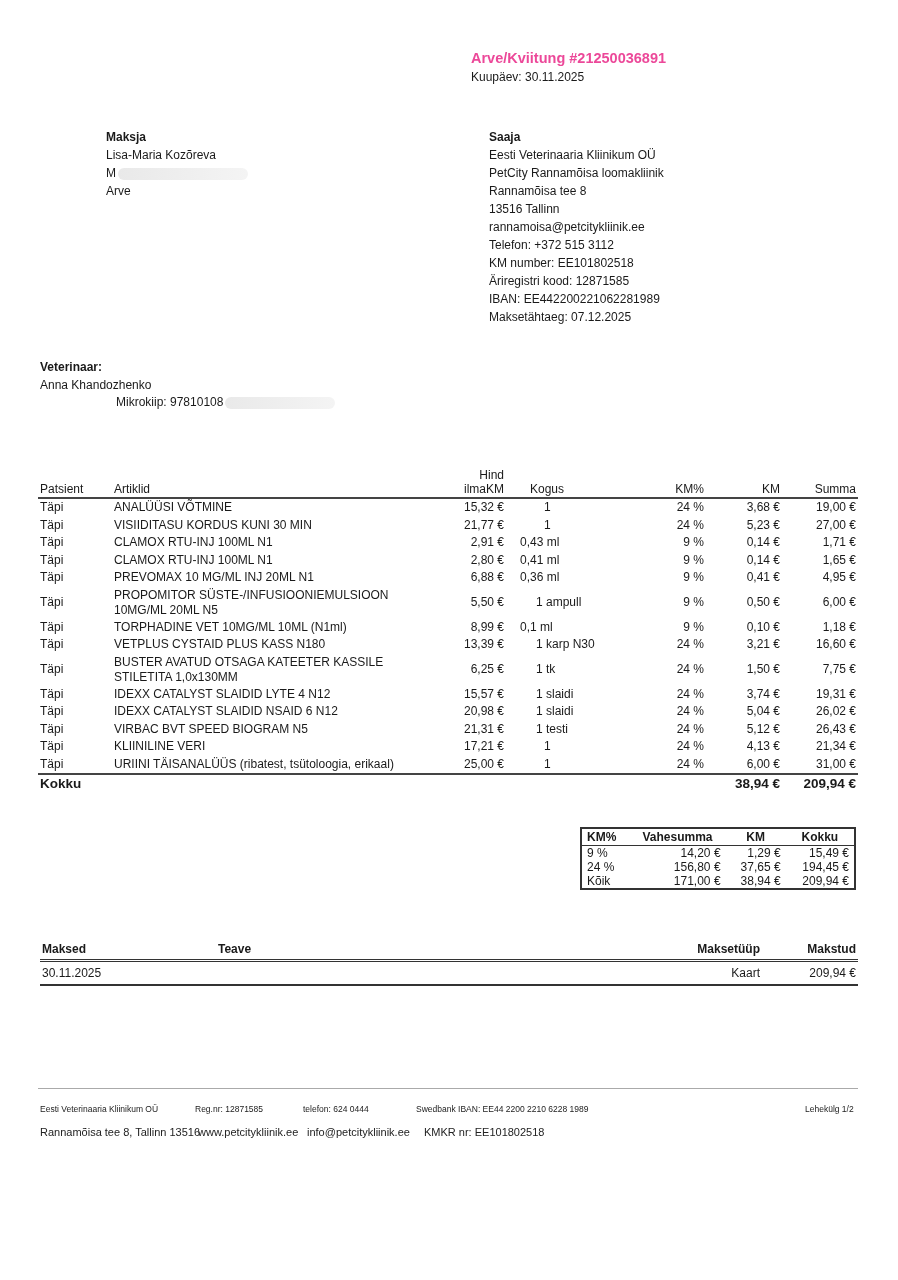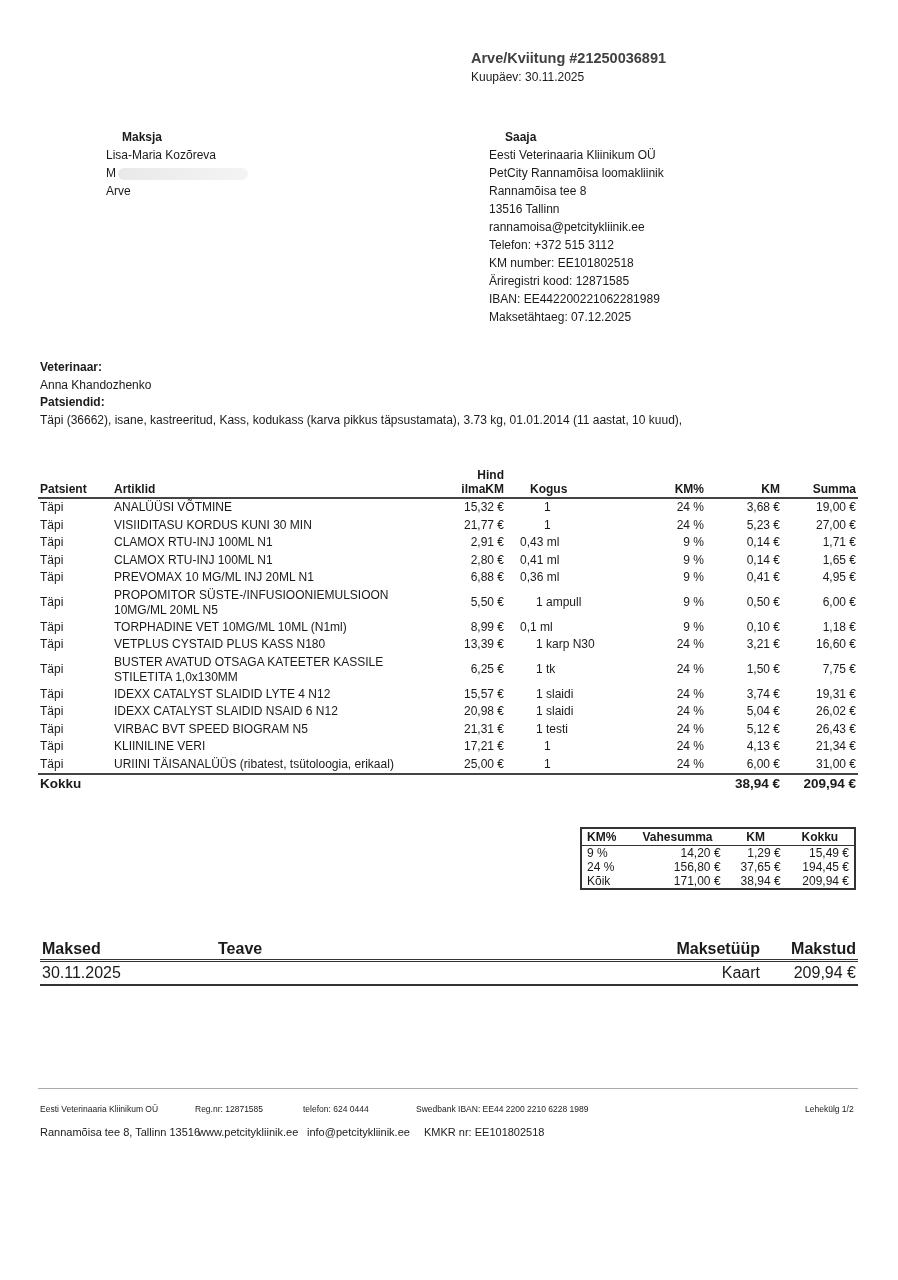--- a/index.html
+++ b/index.html
@@ -1,37 +1,37 @@
 <!DOCTYPE html>
 <html><head>
 <meta charset="utf-8">
 <style>
   html, body { margin:0; padding:0; background:#ffffff; }
   body { width:898px; height:1280px; position:relative; font-family:"Liberation Sans", sans-serif; color:#1a1a1a; overflow:hidden; }
   .abs { position:absolute; }
-  .title { left:471px; top:50px; font-size:14.5px; font-weight:bold; color:#404040; }
+  .title { left:471px; top:50px; font-size:14.5px; font-weight:bold; color:#ec4899; }
   .date { left:471px; top:70px; font-size:12px; }
   .party { font-size:12px; line-height:18px; }
-  .party .hd { font-weight:bold;margin-left:16px; }
+  .party .hd { font-weight:bold; }
   .blur { display:inline-block; width:130px; height:12px; background:linear-gradient(90deg,#e9e9e9,#f4f4f4); border-radius:6px; vertical-align:middle; margin-left:2px; }
   .meta { left:40px; top:359px; font-size:12px; line-height:17.5px; width:830px; }
   .meta .row { display:flex;flex-direction:column; }
   .meta .lbl { font-weight:bold; margin-right:3px; white-space:nowrap; }
   .meta .cont { padding-left:76px; }
   table { border-collapse:collapse; }
   .items { position:absolute; left:38px; top:468px; width:820px; font-size:12px; }
-  .items th { font-weight:bold; text-align:left; padding:0 2px 1px 2px; vertical-align:bottom; line-height:14px; border-bottom:2px solid #444; }
+  .items th { font-weight:normal; text-align:left; padding:0 2px 1px 2px; vertical-align:bottom; line-height:14px; border-bottom:2px solid #444; }
   .items td { padding:0 2px; line-height:17.5px; vertical-align:middle; }
   .items td.two { line-height:15px; padding-top:1px; padding-bottom:1px; }
   .r { text-align:right !important; }
   .items tfoot td { border-top:2px solid #444; font-weight:bold; font-size:13.5px; line-height:18px; }
   .vat { position:absolute; left:580px; top:827px; width:276px; font-size:12px; border:2px solid #333; }
   .vat th { font-weight:bold; border-bottom:1.5px solid #333; padding:1px 5px; line-height:14px; }
   .vat td { padding:0 5px; line-height:14px; }
-  .pay { position:absolute; left:40px; top:942px; width:818px; font-size:16px; }
+  .pay { position:absolute; left:40px; top:942px; width:818px; font-size:12px; }
   .pay th { font-weight:bold; text-align:left; border-bottom:3px double #333; padding:0 2px 3px 2px; line-height:14px; }
   .pay td { padding:4px 2px 4px 2px; line-height:14px; border-bottom:2px solid #333;margin-top:48px; }
   .footline { left:38px; top:1088px; width:820px; height:1px; background:#aaa; }
   .foot { font-size:8.5px; color:#222; top:1104px; }
   .foot2 { font-size:11px; color:#222; top:1126px; }
 </style>
 </head>
 <body>
 
 <div class="abs title">Arve/Kviitung #21250036891</div>
@@ -56,24 +56,21 @@
   <div>Äriregistri kood: 12871585</div>
   <div>IBAN: EE442200221062281989</div>
   <div>Maksetähtaeg: 07.12.2025</div>
 </div>
 
 <div class="abs meta">
   <div class="row">
       <span class="lbl">Veterinaar:</span>
       <span>Anna Khandozhenko</span>
     </div>
-  <div class="row">
-      <span class="lbl">Patsiendid:</span>
-      <span>Täpi (36662), isane, kastreeritud, Kass, kodukass (karva pikkus täpsustamata), 3.73 kg, 01.01.2014 (11 aastat, 10 kuud),</span>
-    </div>
+  <div class="cont"><span>Mikrokiip: 97810108</span><span class="blur" style="width:110px"></span></div>
 </div>
 
 <table class="items">
   <colgroup>
     <col style="width:74px">
       <col style="width:332px">
       <col style="width:62px">
       <col style="width:110px">
       <col style="width:90px">
       <col style="width:76px">

